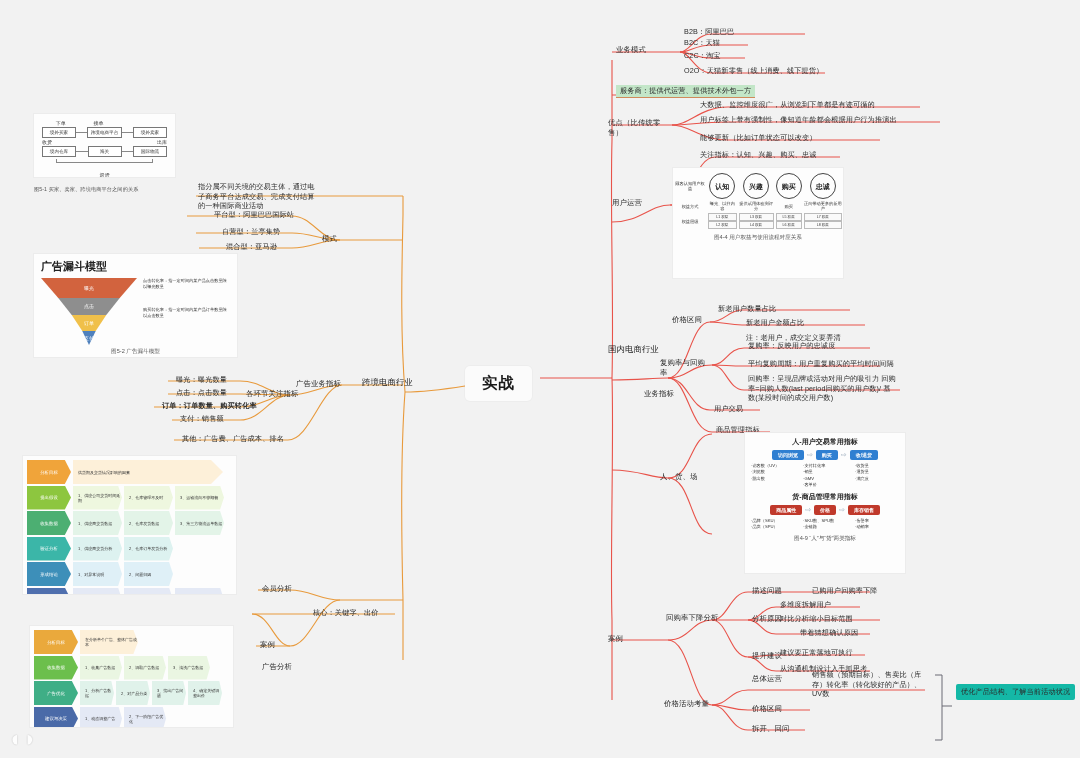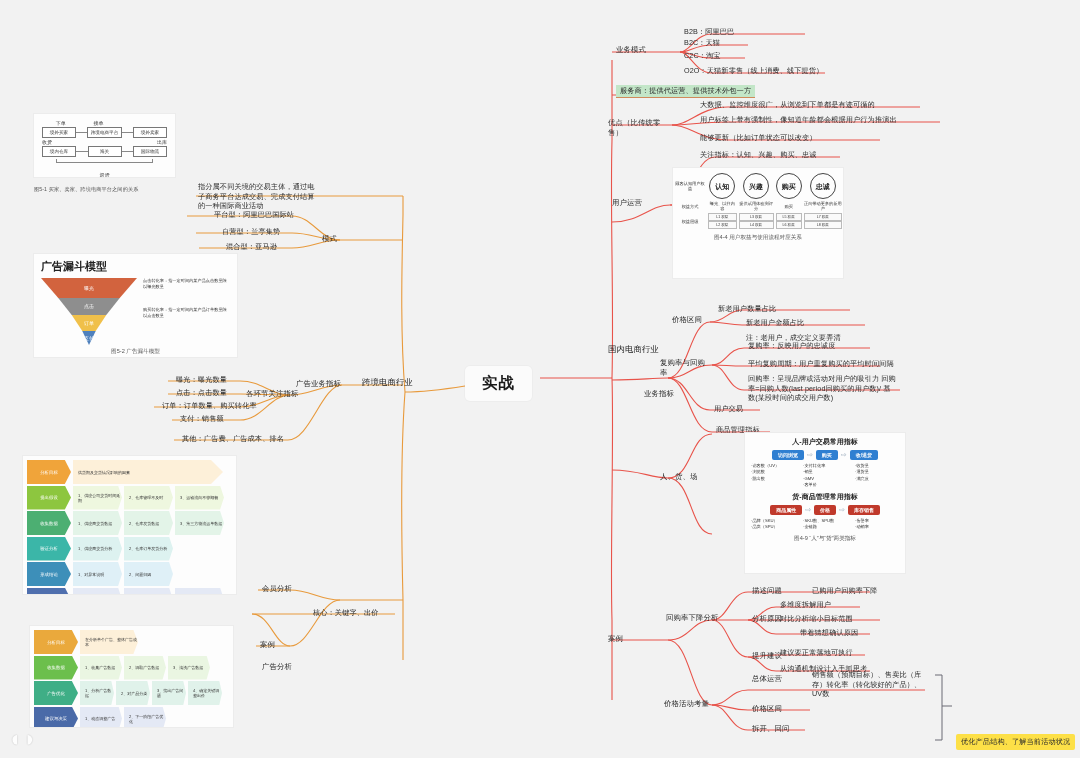--- a/index.html
+++ b/index.html
@@ -368,34 +368,34 @@
   <div class="node l2" style="left:752px; top:651px;">提升建议</div>
   <div class="node" style="left:780px; top:648px;">建议要正常落地可执行</div>
   <div class="node" style="left:780px; top:664px;">从沟通机制设计入手抓思考</div>
 
   <div class="node l2" style="left:664px; top:699px;">价格活动考量</div>
   <div class="node l2" style="left:752px; top:674px;">总体运营</div>
   <div class="node" style="left:812px; top:670px; width:118px;">销售额（预期目标）、售卖比（库存）转化率（转化较好的产品）、UV数</div>
   <div class="node l2" style="left:752px; top:704px;">价格区间</div>
   <div class="node l2" style="left:752px; top:724px;">拆开、回问</div>
 
-  <div class="node" style="left:956px; top:734px; background:#fde047; padding:3px 5px; border-radius:2px;">优化产品结构、了解当前活动状况</div>
+  <div class="node" style="left:956px; top:684px; background:#14b8a6; padding:3px 5px; border-radius:2px;">优化产品结构、了解当前活动状况</div>
 
   <div class="node" style="left:198px; top:182px; width:120px;">指分属不同关境的交易主体，通过电子商务平台达成交易、完成支付结算的一种国际商业活动</div>
 
   <div class="node l2" style="left:322px; top:234px;">模式</div>
   <div class="node" style="left:214px; top:210px;">平台型：阿里巴巴国际站</div>
   <div class="node" style="left:222px; top:227px;">自营型：兰亭集势</div>
   <div class="node" style="left:226px; top:242px;">混合型：亚马逊</div>
 
   <div class="node l2" style="left:296px; top:379px;">广告业务指标</div>
   <div class="node l2" style="left:246px; top:389px;">各环节关注指标</div>
   <div class="node" style="left:176px; top:375px;">曝光：曝光数量</div>
   <div class="node" style="left:176px; top:388px;">点击：点击数量</div>
-  <div class="node" style="left:162px; top:401px;">订单：订单数量、购买转化率</div>
+  <div class="node" style="left:162px; top:401px;font-weight:bold;">订单：订单数量、购买转化率</div>
   <div class="node" style="left:180px; top:414px;">支付：销售额</div>
   <div class="node" style="left:182px; top:434px;">其他：广告费、广告成本、排名</div>
 
   <div class="node l2" style="left:262px; top:584px;">会员分析</div>
   <div class="node l2" style="left:260px; top:640px;">案例</div>
   <div class="node l2" style="left:262px; top:662px;">广告分析</div>
   <div class="node" style="left:313px; top:608px;">核心：关键字、出价</div>
 
   <div class="card fig51" style="left:33px; top:113px; width:143px; height:65px;">
     <div class="row" style="justify-content:space-around;">

